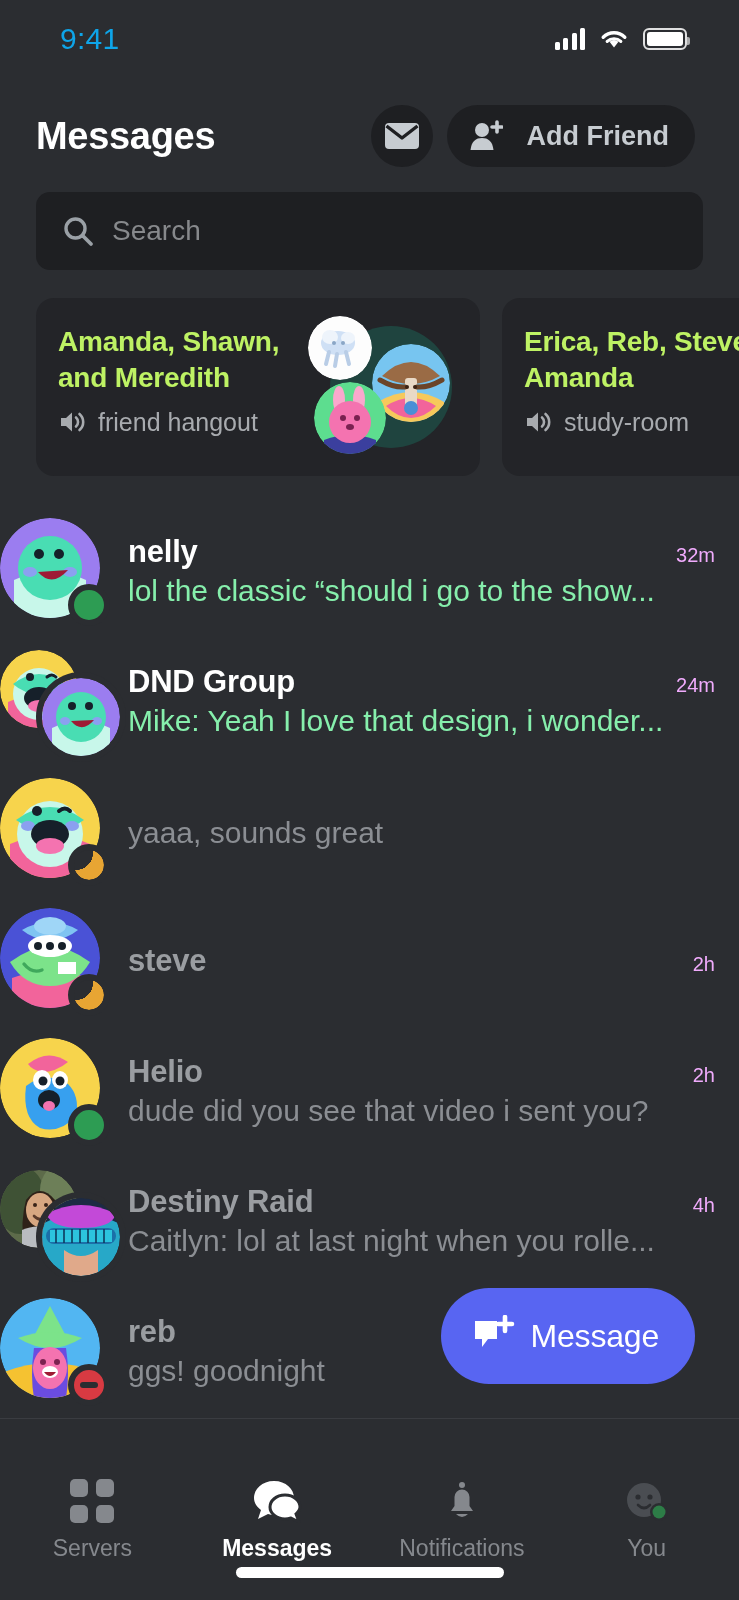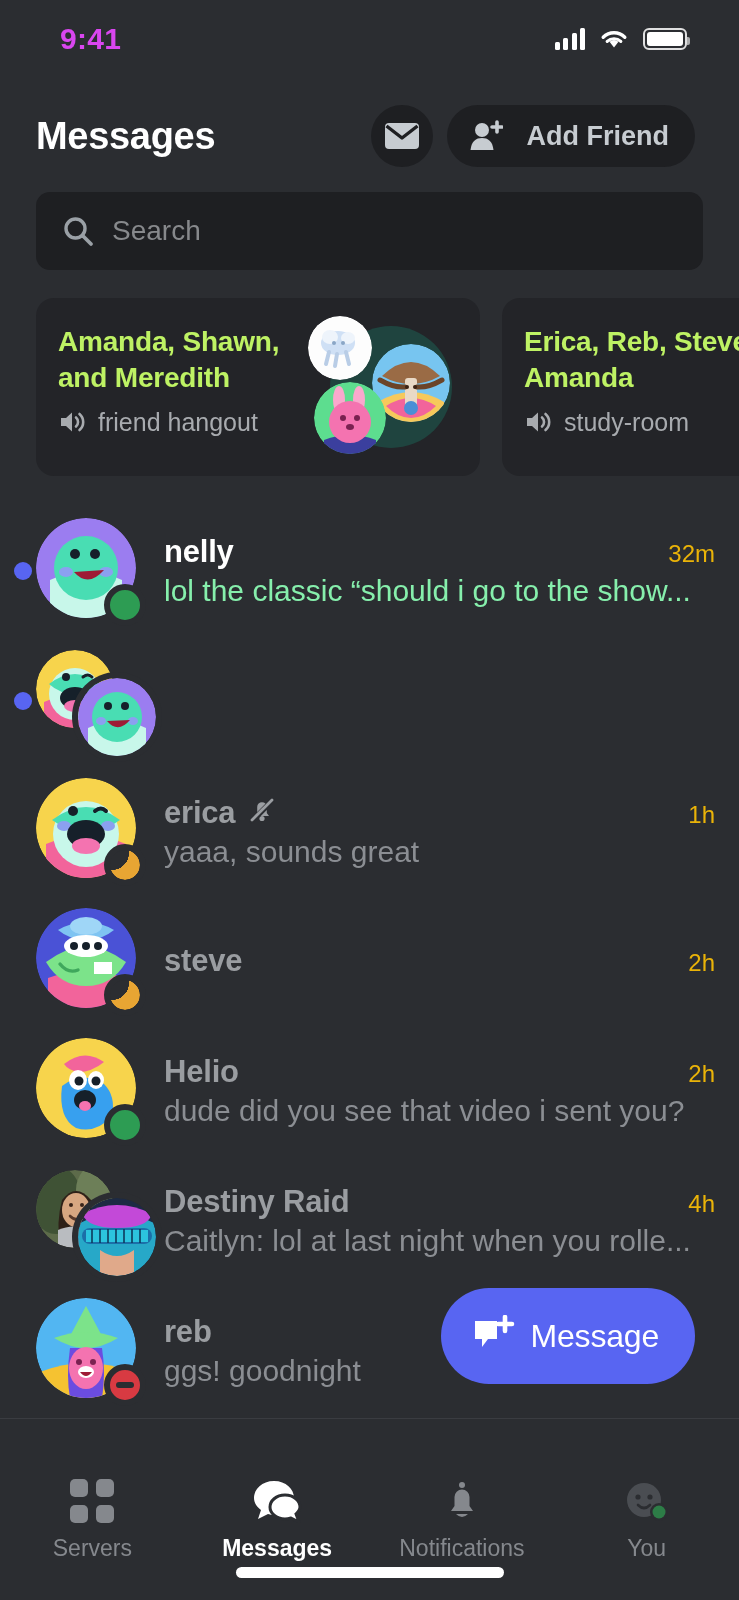--- a/index.html
+++ b/index.html
@@ -9,21 +9,21 @@
     font-family: "Liberation Sans", sans-serif;
     overflow: hidden;
   }
   .phone { position: relative; width: 739px; height: 1600px; background: #2b2d31; }
 
   
   .statusbar {
     height: 78px; display: flex; align-items: center;
     justify-content: space-between; padding: 0 52px 0 60px;
   }
-  .sb-time { color: #d946ef; font-size: 30px; font-weight: bold; letter-spacing: .3px; }
+  .sb-time { color: #0ea5e9; font-size: 30px; font-weight: normal; letter-spacing: .3px; }
   .sb-right { display: flex; align-items: center; gap: 14px; }
   .bars { display: flex; align-items: flex-end; gap: 3.5px; height: 22px; }
   .bars i { display: block; width: 5px; background: #fff; border-radius: 1.5px; }
   .bars i:nth-child(1){height:8px} .bars i:nth-child(2){height:12px}
   .bars i:nth-child(3){height:17px} .bars i:nth-child(4){height:22px}
   .batt {
     width: 44px; height: 22px; border: 2.5px solid rgba(255,255,255,.85);
     border-radius: 6px; padding: 2px; position: relative;
   }
   .batt::after{content:"";position:absolute;right:-5px;top:7px;width:3px;height:8px;
@@ -72,21 +72,21 @@
   .vc-blob {
     position:absolute; right:6px; top:10px; width:122px; height:122px;
     border-radius:50%; background:#1f443f;
   }
   .vc-av { position:absolute; border-radius:50%; overflow:hidden; }
 
   
   .dm-list { margin-top: 30px; }
   .dm {
     position: relative; display:flex; align-items:center;
-    height: 130px; padding-left: 36px;
+    height: 130px; 
   }
   .unread-dot {
     position:absolute; left:14px; top:50%; margin-top:-9px;
     width:18px; height:18px; border-radius:50%; background:#5865f2;
   }
   .dm-av-wrap { position:relative; width:106px; height:106px; flex:0 0 106px; }
   .dm-av { width:100px; height:100px; border-radius:50%; overflow:hidden; position:relative; }
   .status {
     position:absolute; border-radius:50%;
     border: 6px solid #2b2d31;
@@ -108,21 +108,21 @@
   }
   .status.dnd i { display:block; width:18px; height:6px; background:#2b2d31; border-radius:3px; }
 
   .dm-body { flex:1 1 auto; padding-left: 22px; padding-right: 24px; min-width:0; }
   .dm-top { display:flex; align-items:baseline; }
   .dm-name {
     font-size:31px; font-weight:bold; letter-spacing:-.2px; white-space:nowrap;
   }
   .dm-name.unread { color:#ffffff; }
   .dm-name.read { color:#9a9da1; }
-  .dm-time { margin-left:auto; font-size:24px; color:#eab308; white-space:nowrap; }
+  .dm-time { margin-left:auto; font-size:20px; color:#f0abfc; white-space:nowrap; }
   .dm-msg { font-size:30px; margin-top:4px; white-space:nowrap; overflow:hidden; }
   .dm-msg.unread { color:#86efac; }
   .dm-msg.read { color:#8b8e93; }
   .mute-ico { margin-left:12px; display:inline-flex; transform: translateY(3px); }
 
   
   .grp { position:relative; width:106px; height:106px; }
   .grp .a1 { position:absolute; left:0; top:2px; width:78px; height:78px; border-radius:50%; overflow:hidden; }
   .grp .a2 {
     position:absolute; left:42px; top:30px; width:78px; height:78px; border-radius:50%;
@@ -327,20 +327,27 @@
               <circle cx="39" cy="39" r="25" fill="#49ddb3"></circle>
               <circle cx="30" cy="28" r="4" fill="#16202a"></circle>
                 <circle cx="47" cy="28" r="4" fill="#16202a"></circle>
               <ellipse cx="23" cy="43" rx="5" ry="4" fill="#8ba0f0"></ellipse>
               <ellipse cx="55" cy="43" rx="5" ry="4" fill="#8ba0f0"></ellipse>
               <path d="M29 43 Q40 56 52 42 Z" fill="#9e1b35"></path>
             </svg>
           </div>
         </div>
       </div>
+      <div class="dm-body">
+        <div class="dm-top">
+          <div class="dm-name unread">DND Group</div>
+          <div class="dm-time">24m</div>
+        </div>
+        <div class="dm-msg unread">Mike: Yeah I love that design, i wonder...</div>
+      </div>
     </div>
 
     <div class="dm">
       <div class="dm-av-wrap">
         <div class="dm-av">
           <svg width="100" height="100" viewBox="0 0 100 100">
             <circle cx="50" cy="50" r="50" fill="#f7d44c"></circle>
             <path d="M10 66 Q50 50 90 66 L90 100 L10 100 Z" fill="#f2649b"></path>
             <circle cx="50" cy="56" r="33" fill="#c8f7ea"></circle>
             <path d="M16 42 Q50 16 84 42 Q68 54 50 54 Q32 54 16 42 Z" fill="#49ddb3"></path>
@@ -348,32 +355,20 @@
             <path d="M59 33 q6 -5 11 0" stroke="#16202a" stroke-width="4" fill="none" stroke-linecap="round"></path>
             <ellipse cx="28" cy="48" rx="7" ry="5" fill="#8ba0f0"></ellipse>
             <ellipse cx="72" cy="48" rx="7" ry="5" fill="#8ba0f0"></ellipse>
             <ellipse cx="50" cy="56" rx="19" ry="14" fill="#16202a"></ellipse>
             <ellipse cx="50" cy="68" rx="14" ry="8" fill="#f473b0"></ellipse>
           </svg>
         </div>
         <div class="status idle"></div>
       </div>
       <div class="dm-body">
-        <div class="dm-top">
-          <div class="dm-name read">erica</div>
-          <span class="mute-ico">
-            <svg width="30" height="30" viewBox="0 0 30 30">
-              <path d="M8 20 h14 l-2.2 -3 v-6 a4.8 4.8 0 0 0 -9.6 0 v6 Z" fill="#9a9da1"></path>
-              <circle cx="15" cy="22.5" r="2.6" fill="#9a9da1"></circle>
-              <path d="M5 25 L25 5" stroke="#2b2d31" stroke-width="5.4" stroke-linecap="round"></path>
-              <path d="M5 24 L25 4" stroke="#9a9da1" stroke-width="2.8" stroke-linecap="round"></path>
-            </svg>
-          </span>
-          <div class="dm-time">1h</div>
-        </div>
         <div class="dm-msg read">yaaa, sounds great</div>
       </div>
     </div>
 
     <div class="dm">
       <div class="dm-av-wrap">
         <div class="dm-av">
           <svg width="100" height="100" viewBox="0 0 100 100">
             <circle cx="50" cy="50" r="50" fill="#4a52d6"></circle>
             <path d="M12 70 Q50 56 88 70 L88 100 L12 100 Z" fill="#f2649b"></path>

